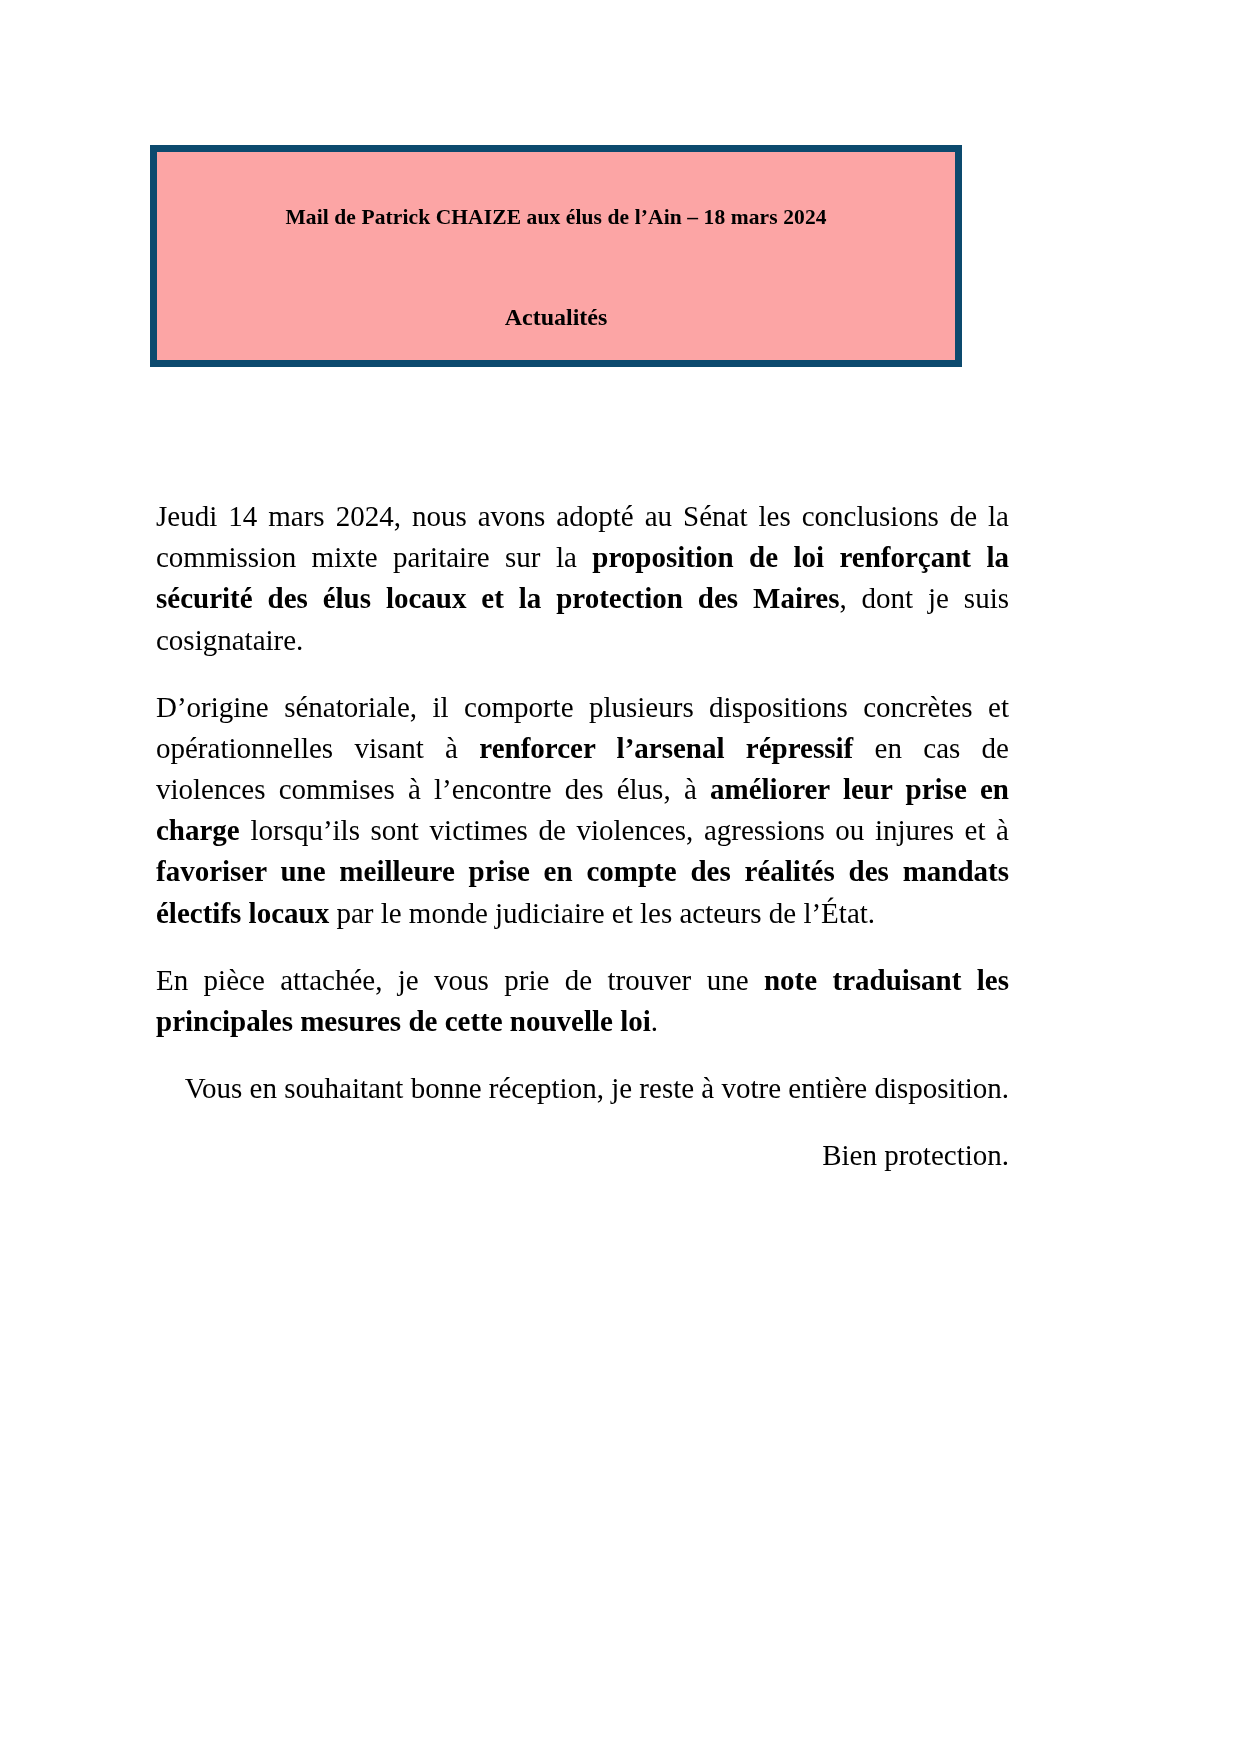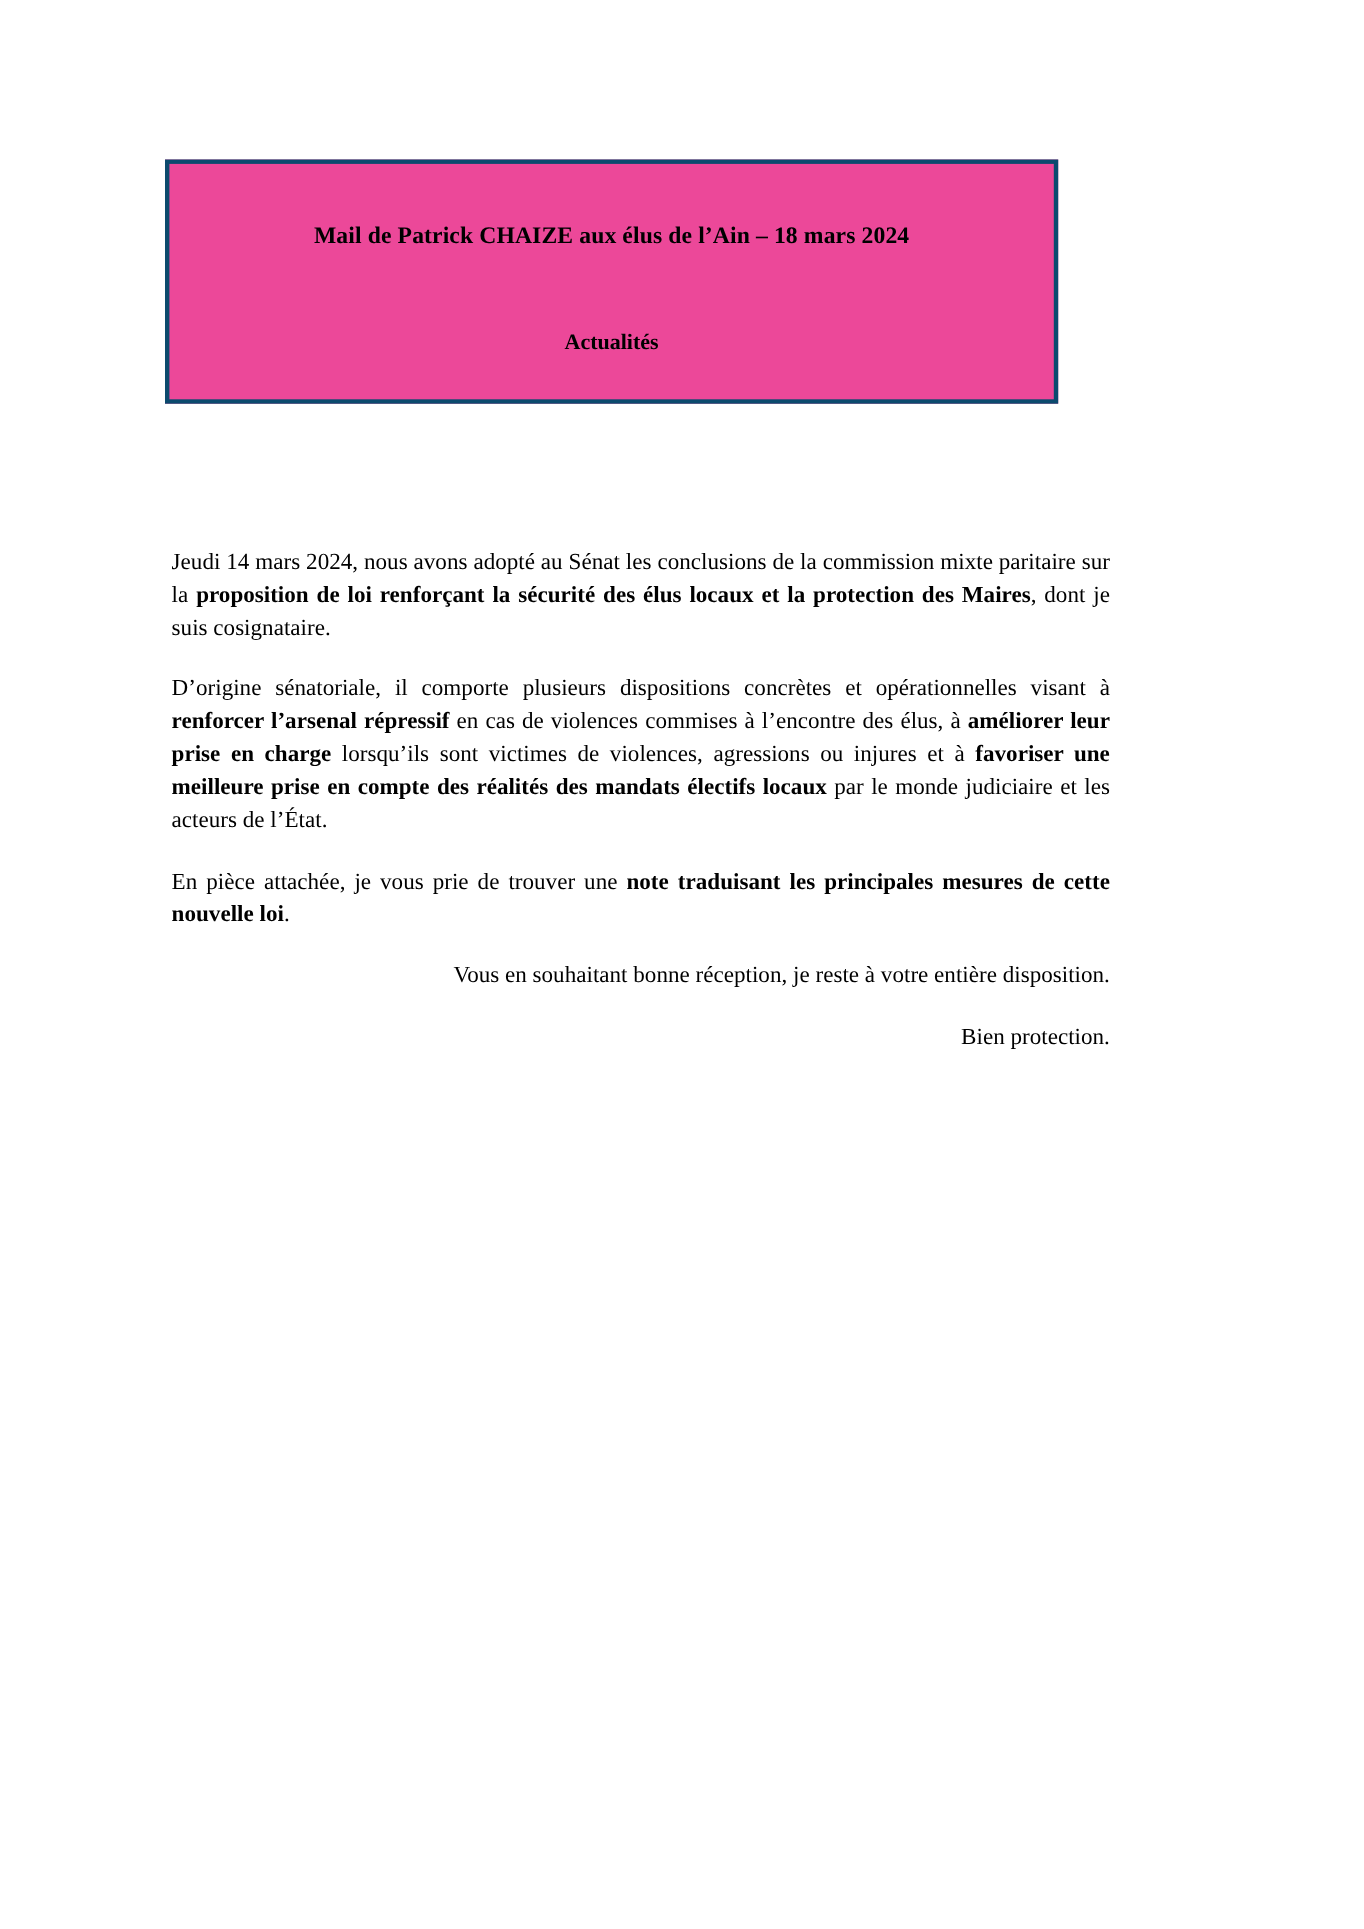--- a/index.html
+++ b/index.html
@@ -22,55 +22,55 @@
     box-sizing: border-box;
     overflow: hidden;
   }
   
   .header-box {
     position: absolute;
     left: 150px;
     top: 145px;
     width: 812px;
     height: 222px;
-    border: 4px solid #0c4a6e;
+    border: 7px solid #0c4a6e;
     box-sizing: border-box;
-    background: #ec4899;
+    background: #fca5a5;
   }
   .header-title {
     position: absolute;
     left: 0;
     right: 0;
     top: 52px;
     text-align: center;
     font-weight: bold;
     font-size: 21.5px;
     line-height: 1.25;
     letter-spacing: 0.1px;
   }
   .header-subtitle {
     position: absolute;
     left: 0;
     right: 0;
     top: 150px;
     text-align: center;
     font-weight: bold;
-    font-size: 20px;
+    font-size: 24px;
     line-height: 1.25;
   }
   
   .body-area {
     position: absolute;
     left: 156px;
     top: 496px;
     width: 853px;
   }
   p.para {
     margin: 0 0 26px 0;
-    font-size: 21px;
+    font-size: 29px;
     line-height: 1.42;
     text-align: justify;
     text-justify: inter-word;
     hyphens: none;
   }
   p.para:last-child {
     margin-bottom: 0;
   }
   p.para.noj {
     text-align: right;

